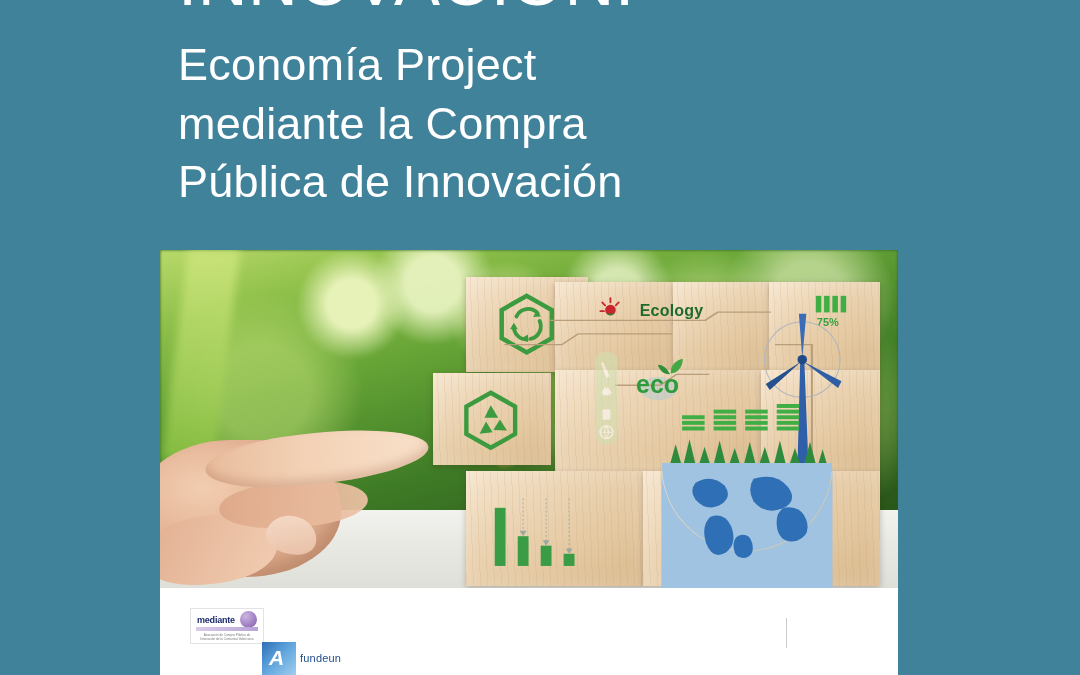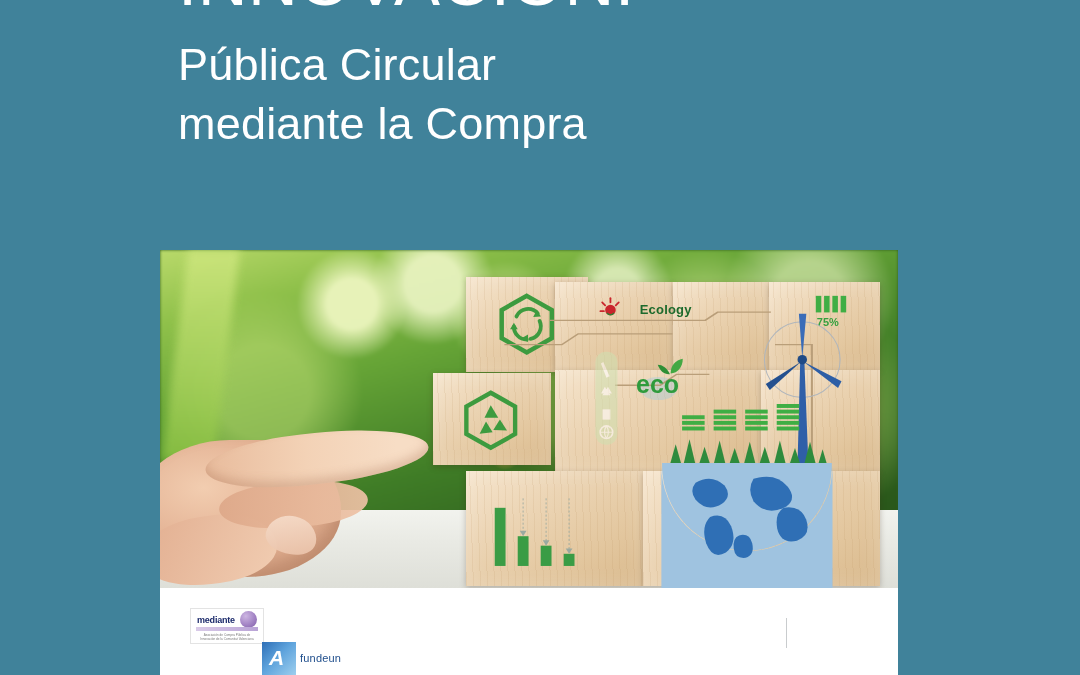--- a/index.html
+++ b/index.html
@@ -136,21 +136,21 @@
   }
   .ico{ position:absolute; z-index:3; }
 
   .hex-ico svg, .ico svg{ display:block; }
 
   .eco-word{
     position:absolute; z-index:4;
     font-weight:700; color:#2f9b3d;
     font-family:"Liberation Sans", sans-serif;
   }
-  .lbl-ecology{ font-size:13px; font-weight:700; color:#1d6a2c; letter-spacing:.2px; }
+  .lbl-ecology{ font-size:16px; font-weight:700; color:#1d6a2c; letter-spacing:.2px; }
   .lbl-75{ font-size:11px; font-weight:700; color:#35a03f; }
 
   
   .logos{
     position:relative;
     padding:14px 16px 0 16px;
     background:#ffffff;
     height:102px;
   }
   .lab-row{
@@ -205,22 +205,23 @@
     position:absolute;left:7px;top:5px;font-size:21px;font-weight:700;color:#fff;font-style:italic;line-height:1;
   }
   .fundeun .nm{ position:absolute;left:38px;top:10px;font-size:11px;color:#1f4e8c;letter-spacing:.2px; }
 </style>
 </head>
 <body>
 
 <div class="heading-wrap">
   <div class="title-main">INNOVACIÓN:</div>
   <div class="title-sub">
-    <div>Pública Circular</div>
+    <div>Economía Project</div>
     <div>mediante la Compra</div>
+    <div>Pública de Innovación</div>
   </div>
 </div>
 
 <div class="card">
 
   <div class="photo">
     <div class="bokeh"></div>
     <div class="grass-blade"></div>
     <div class="table-surface"></div>
 

